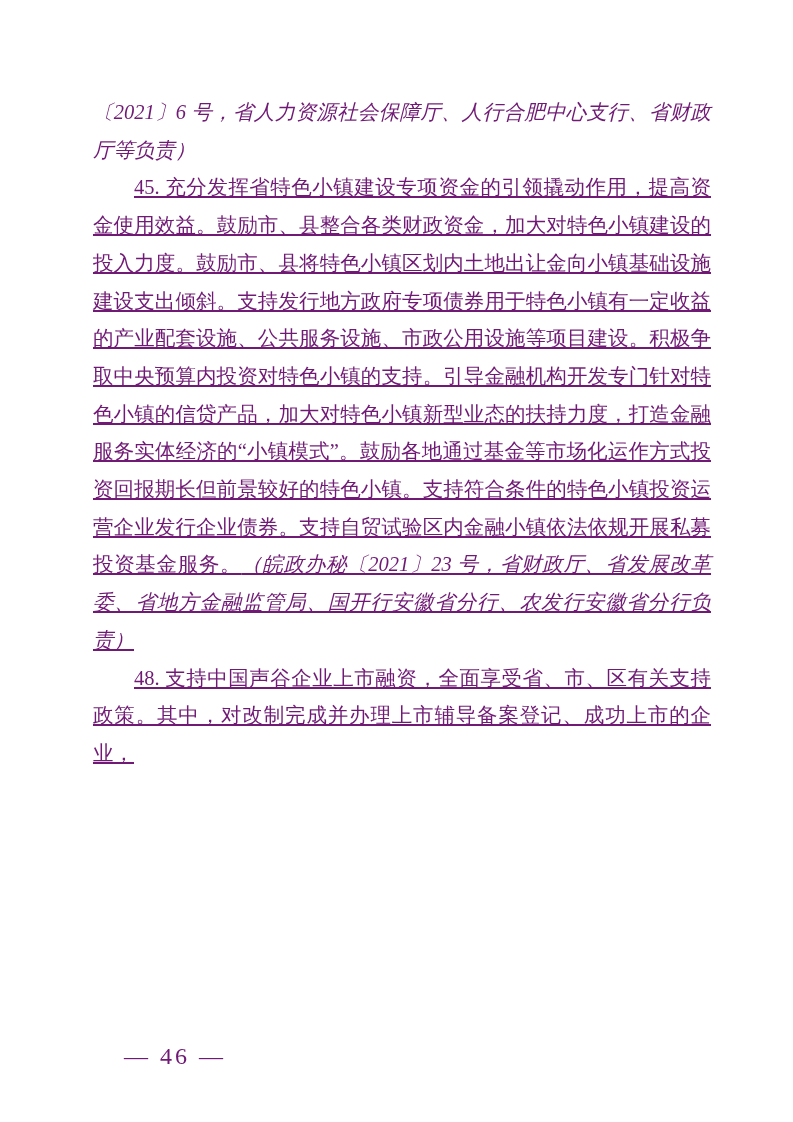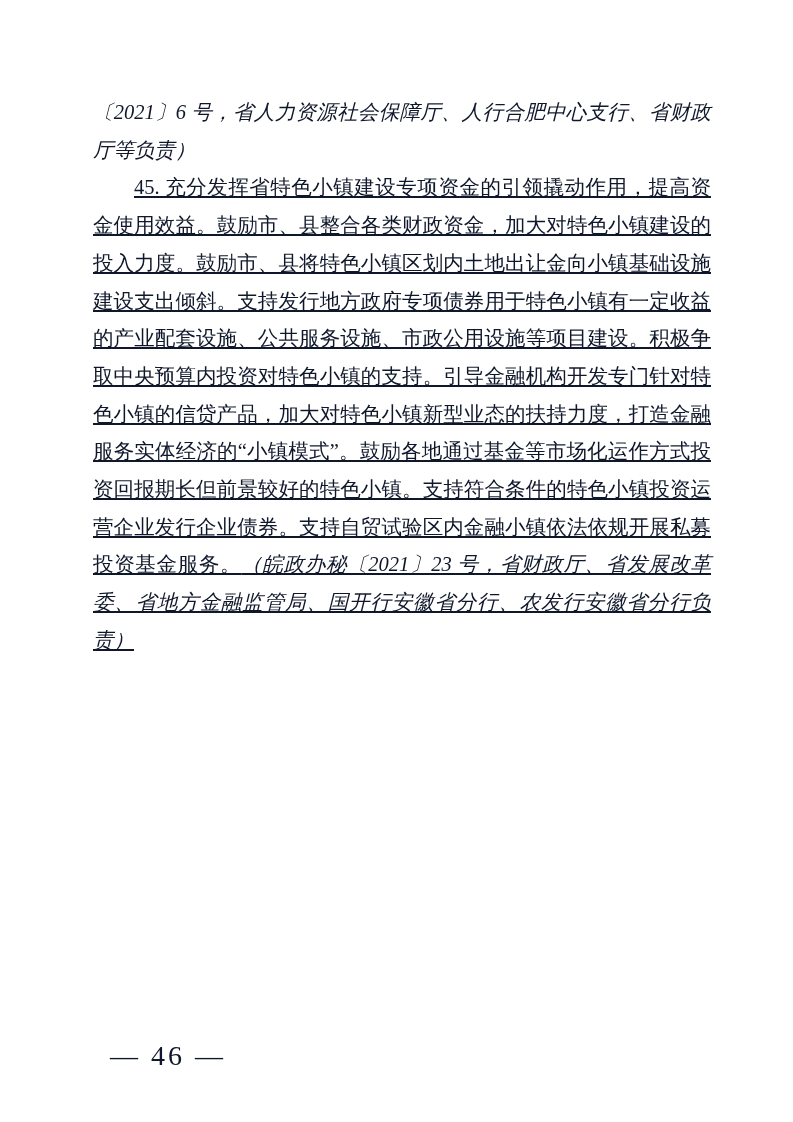--- a/index.html
+++ b/index.html
@@ -35,30 +35,31 @@
     text-decoration: underline;
   }
   .run {
     
   }
   .run-kaiti {
     font-style: italic; 
   }
   .page-footer {
     position: absolute;
-    left: 110px;
+    left: 124px;
     top: 1041px;
-    font-size: 28px;
+    font-size: 24px;
     line-height: 30px;
     letter-spacing: 3px;
     text-align: right;
   }
 </style>
 </head>
 <body>
 
-<div class="page" style="background: rgb(255, 255, 255); color: #0f172a;">
+<div class="page" style="background: rgb(255, 255, 255); color: #701a75;">
   <main class="doc-body">
       <p class="para"><span class="run run-kaiti">〔2021〕6 号，省人力资源社会保障厅、人行合肥中心支行、省财政厅等负责）</span></p>
       <p class="para indent"><span class="run run-normal">45. 充分发挥省特色小镇建设专项资金的引领撬动作用，提高资金使用效益。鼓励市、县整合各类财政资金，加大对特色小镇建设的投入力度。鼓励市、县将特色小镇区划内土地出让金向小镇基础设施建设支出倾斜。支持发行地方政府专项债券用于特色小镇有一定收益的产业配套设施、公共服务设施、市政公用设施等项目建设。积极争取中央预算内投资对特色小镇的支持。引导金融机构开发专门针对特色小镇的信贷产品，加大对特色小镇新型业态的扶持力度，打造金融服务实体经济的“小镇模式”。鼓励各地通过基金等市场化运作方式投资回报期长但前景较好的特色小镇。支持符合条件的特色小镇投资运营企业发行企业债券。支持自贸试验区内金融小镇依法依规开展私募投资基金服务。</span><span class="run run-kaiti">（皖政办秘〔2021〕23 号，省财政厅、省发展改革委、省地方金融监管局、国开行安徽省分行、农发行安徽省分行负责）</span></p>
+      <p class="para indent"><span class="run run-normal">48. 支持中国声谷企业上市融资，全面享受省、市、区有关支持政策。其中，对改制完成并办理上市辅导备案登记、成功上市的企业，</span></p>
     </main>
   <div class="page-footer">— 46 —</div>
 </div>
 
 </body></html>

